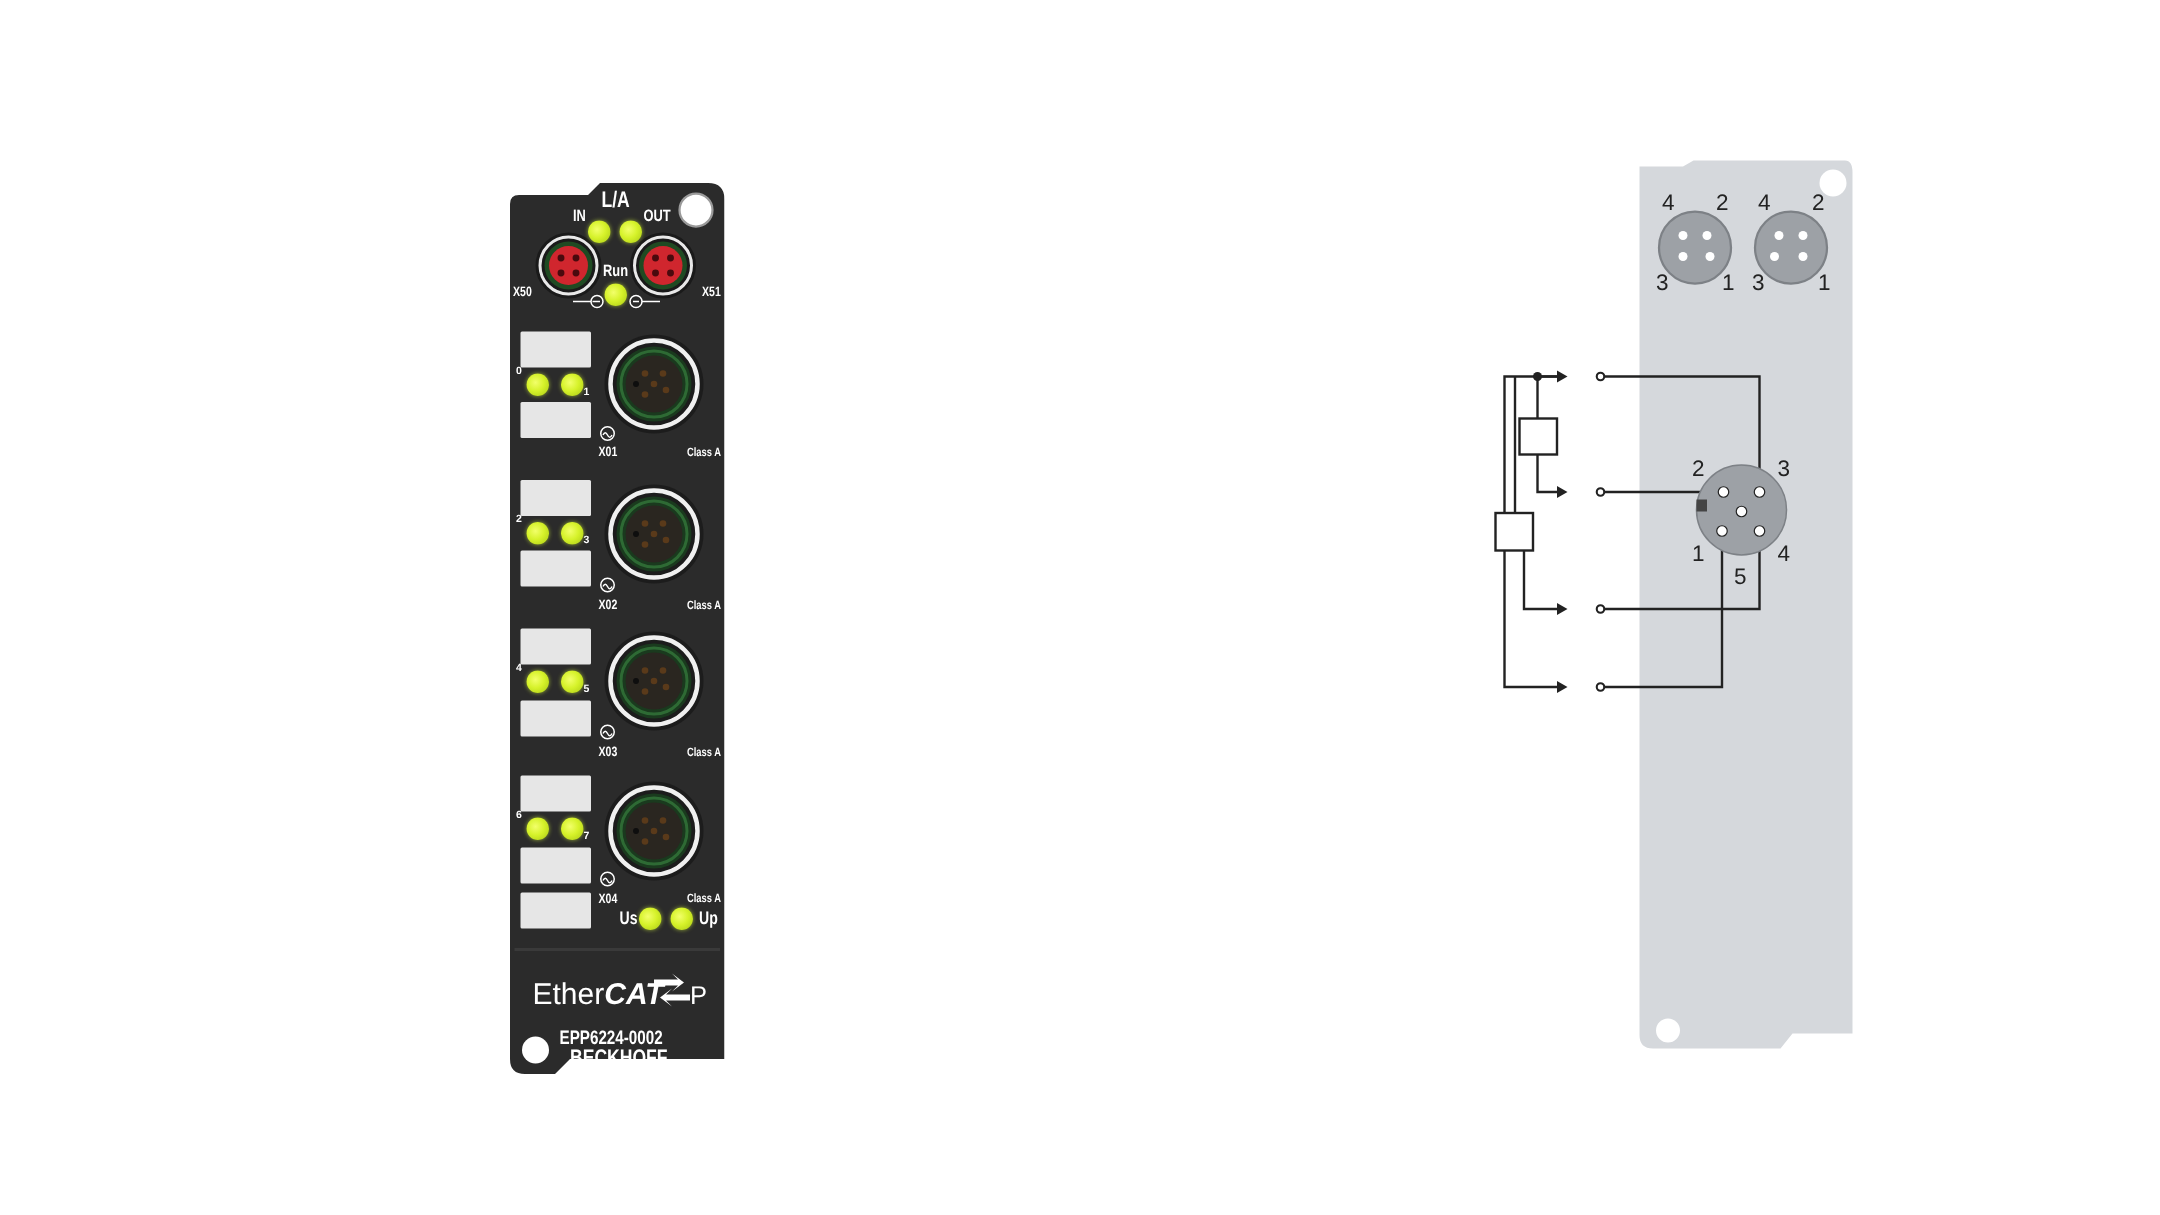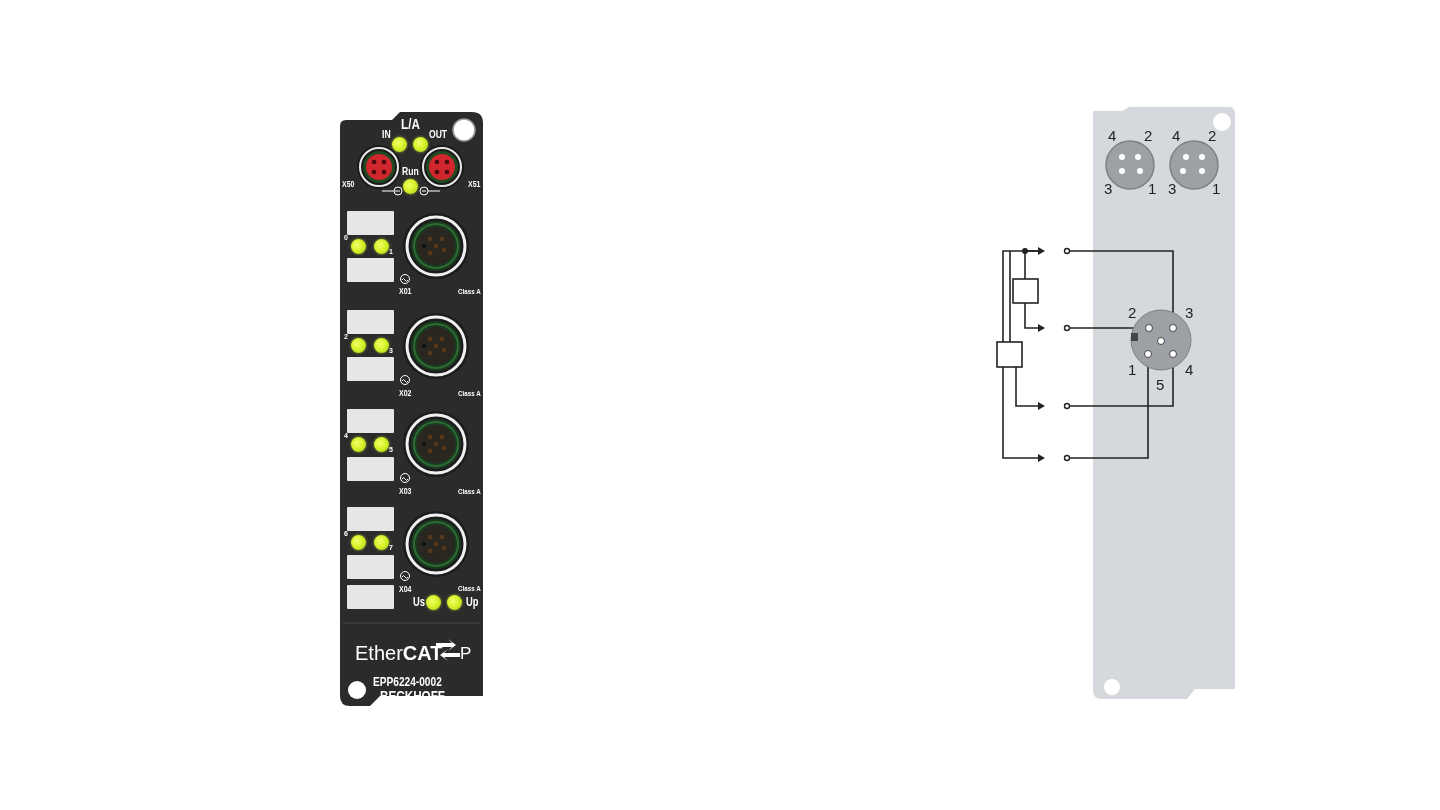--- a/index.html
+++ b/index.html
@@ -1,19 +1,19 @@
 <!DOCTYPE html>
 <html><head>
 <meta charset="utf-8">
 <style>
   html,body{margin:0;padding:0;background:#ffffff;}
   body{width:1440px;height:810px;position:relative;overflow:hidden;font-family:"Liberation Sans",sans-serif;}
   .abs{position:absolute;}
   
-  #device{left:340px;top:112px;width:113px;height:594px;}
+  #device{left:340px;top:122px;width:113px;height:594px;}
   .cond{font-family:"Liberation Sans",sans-serif;font-weight:bold;color:#ffffff;transform:scaleX(0.78);transform-origin:left top;white-space:nowrap;}
   .label-box{background:#e6e6e6;width:47px;height:24px;border-radius:1px;}
   .led{width:15px;height:15px;border-radius:50%;background:radial-gradient(circle at 40% 40%,#f2ff6a 0%,#d6f22a 45%,#a8c814 100%);box-shadow:0 0 3px rgba(220,255,60,0.6);}
   .num{color:#fff;font-size:7px;font-weight:bold;}
   .small{font-size:9px;}
   
   .pinlabel{font-family:"Liberation Sans",sans-serif;font-size:15px;color:#222;}
 </style>
 </head>
 <body>
@@ -174,21 +174,21 @@
   <div class="abs label-box" style="left:7px;top:473px;"></div>
   <div class="abs cond small" style="left:59px;top:472px;">X04</div>
   <div class="abs cond" style="left:118px;top:472px;font-size:8px;">Class A</div>
 
   <div class="abs cond" style="left:73px;top:483px;font-size:12px;">Us</div>
   <div class="abs led" style="left:86px;top:483px;"></div>
   <div class="abs led" style="left:107px;top:483px;"></div>
   <div class="abs cond" style="left:126px;top:483px;font-size:12px;">Up</div>
 
   <div class="abs" style="left:15px;top:530px;font-size:20px;color:#fff;white-space:nowrap;">
-    <span>Ether</span><span style="font-weight:bold;">CAT</span>
+    <span>Ether</span><span style="font-weight:bold;font-style:italic;">CAT</span>
   </div>
   <div class="abs" style="left:120px;top:532px;font-size:17px;color:#fff;">P</div>
 
   <div class="abs cond" style="left:33px;top:562px;font-size:13px;">EPP6224-0002</div>
   <div class="abs cond" style="left:40px;top:575px;font-size:15px;">BECKHOFF</div>
 </div>
 
 <div id="diagram" class="abs" style="left:990px;top:105px;width:250px;height:600px;">
   <svg class="abs" style="left:0;top:0" width="250" height="600">
 

